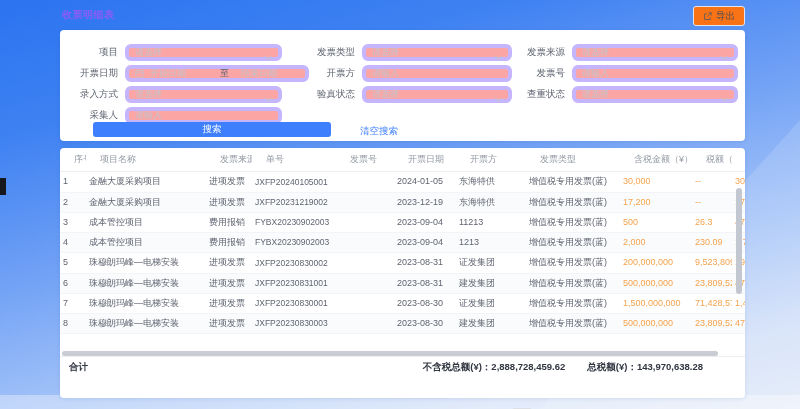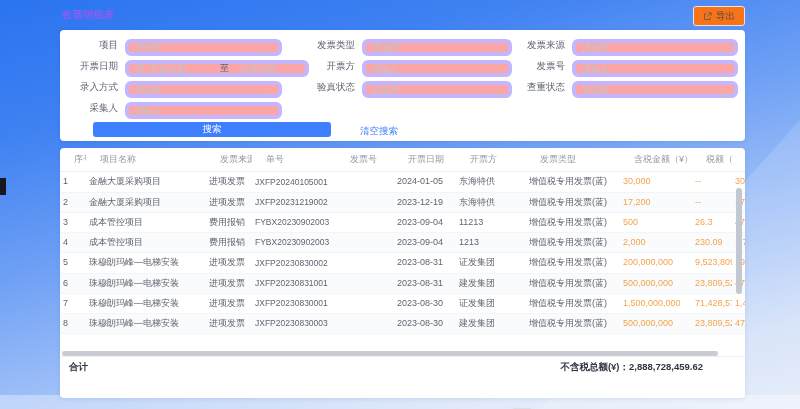--- a/index.html
+++ b/index.html
@@ -17,21 +17,21 @@
   .export-btn { position:absolute; right:55px; top:6px; height:20px; padding:0 9px;
     background:#f97316; border:1px solid #e3e6eb; border-radius:3px;
     display:flex; align-items:center; gap:4px; font-size:9.5px; color:#454a52; cursor:pointer; }
 
   .card { position:absolute; left:60px; background:#fff; border-radius:4px; width:685px;
     box-shadow:0 1px 4px rgba(20,50,120,.10); }
   .filter-card { top:30px; height:111px; }
   .table-card { top:148px; height:250px; }
 
   
-  .frow { position:absolute; height:26px; display:flex; align-items:flex-start; }
+  .frow { position:absolute; height:26px; display:flex; align-items:center; }
   .f-label { font-size:9.5px; color:#5f6470; text-align:right; padding-right:7px; flex:none; }
   .f-field { position:relative; flex:1; height:17px; border:4px solid #c4b5fd; border-radius:6px;
     display:flex; align-items:center; background:#fca5a5; }
   .f-field input { border:none; outline:none; width:100%; height:100%; padding:0 6px;
     font-size:9px; color:#5f6470; background:transparent; font-family:inherit; }
   .f-field input::placeholder { color:#c0c4cc; }
   .chev { position:absolute; right:7px; top:6px; width:5px; height:5px;
     border-right:1px solid #c0c4cc; border-bottom:1px solid #c0c4cc; transform:rotate(45deg); }
   .c1 { left:8px;  width:214px; } .c1 .f-label { width:57px; }
   .c2 { left:252px; width:200px; } .c2 .f-label { width:50px; }
@@ -329,20 +329,21 @@
     </table>
   </div>
 
   <div class="vscroll"></div>
   <div class="hscroll"></div>
 
   <div class="sum-row">
     <span class="sum-label">合计</span>
     <span class="sum-groups">
       <span><span class="k">不含税总额(¥)：</span><b>2,888,728,459.62</b></span>
+      <span><span class="k">总税额(¥)：</span><b>143,970,638.28</b></span>
     </span>
   </div>
 
   <div class="pager">
     <span class="pg-total">共 142 条</span>
     <span class="pg-arrow">&lt;</span>
 
       <span class="pg-num active">1</span>
 
       <span class="pg-num">2</span>

